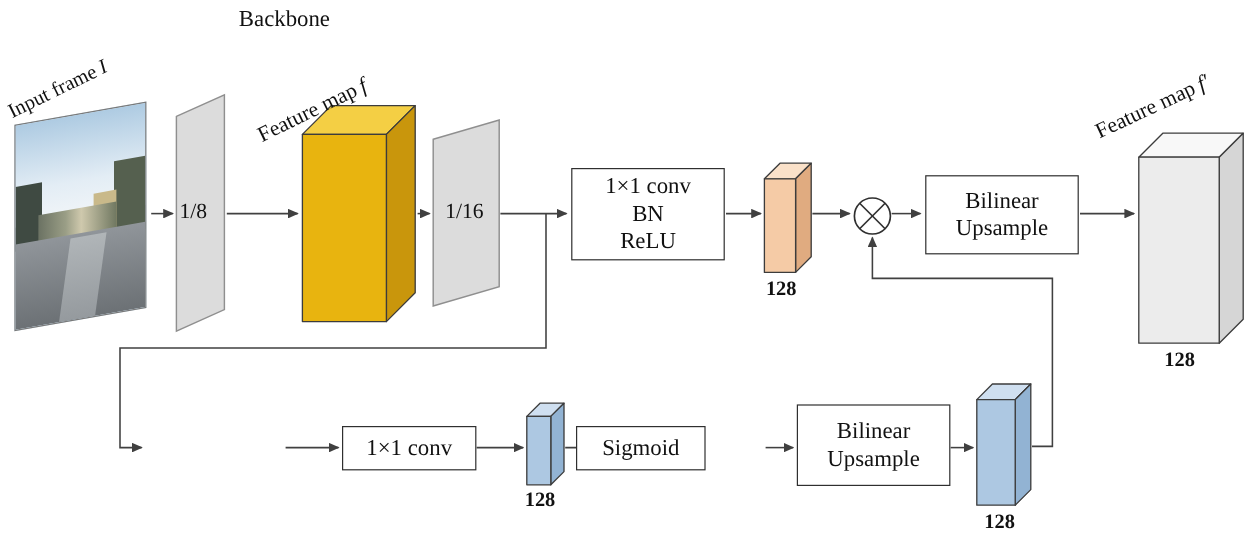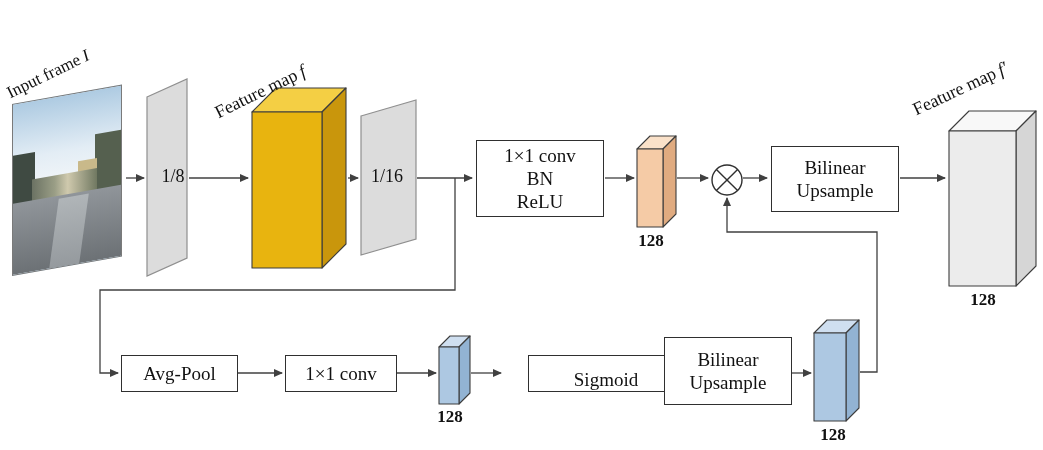--- a/index.html
+++ b/index.html
@@ -113,53 +113,51 @@
     <div class="strip"></div>
     <div class="road"></div>
     <div class="lane"></div>
   </div>
 
   <div class="rot" style="left:8px; top:84px; transform:rotate(-26deg); font-size:17px;">
     <span>Input frame</span><span class="var">I</span>
   </div>
 
   <div class="two-line" style="left:175px; top:6px; width:124px;">
+    <div>Backbone</div>
   </div>
 
   <div class="rot" style="left:216px; top:103px; transform:rotate(-26deg);">
     <span>Feature map</span><span class="var">f</span>
   </div>
 
   <div class="rot" style="left:914px; top:100px; transform:rotate(-25deg);">
     <span>Feature map</span><span class="var">f′</span>
   </div>
 
-  <div class="plain-label" style="left:147px; top:166px; width:28px;margin-left:12px;">1/8</div>
+  <div class="plain-label" style="left:147px; top:166px; width:28px;">1/8</div>
   <div class="plain-label" style="left:357px; top:166px; width:60px;">1/16</div>
 
   <div class="node-box" style="left:476px; top:140px; width:128px; height:77px;">
     <span>1×1 conv</span>
     <span>BN</span>
     <span>ReLU</span>
   </div>
 
   <div class="node-box" style="left:771px; top:146px; width:128px; height:66px;">
     <span>Bilinear</span>
     <span>Upsample</span>
   </div>
 
-  <div class="node-box" style="left:121px; top:355px; width:117px; height:37px;">
-    <span>Avg-Pool</span>
-  </div>
 
   <div class="node-box" style="left:285px; top:355px; width:112px; height:37px;">
     <span>1×1 conv</span>
   </div>
 
-  <div class="node-box" style="left:528px; top:355px; width:156px; height:37px;justify-content:flex-end;">
+  <div class="node-box" style="left:480px; top:355px; width:108px; height:37px;">
     <span>Sigmoid</span>
   </div>
 
   <div class="node-box" style="left:664px; top:337px; width:128px; height:68px;">
     <span>Bilinear</span>
     <span>Upsample</span>
   </div>
 
   <div class="chan" style="left:624px; top:231px; width:54px;">128</div>
   <div class="chan" style="left:956px; top:290px; width:54px;">128</div>

